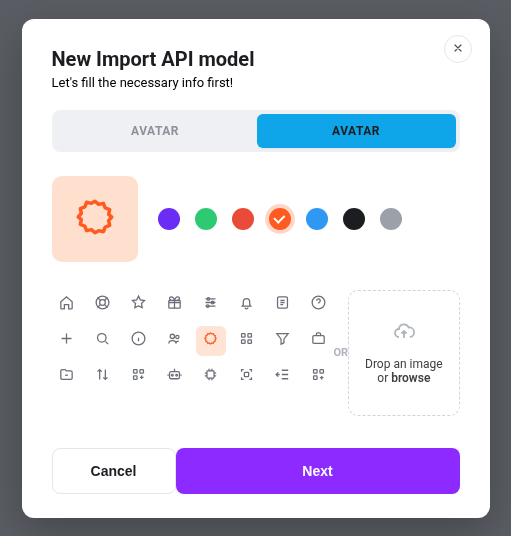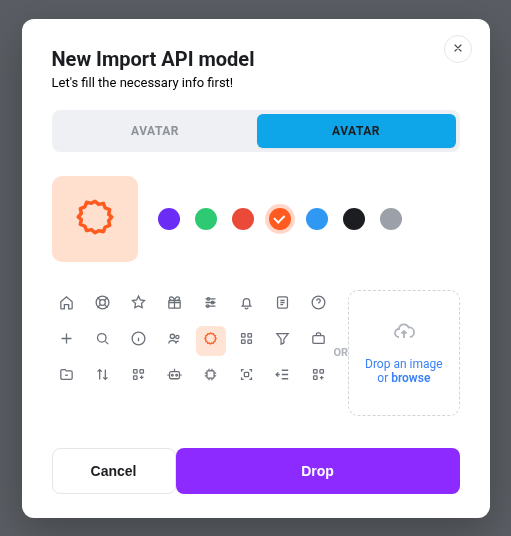--- a/index.html
+++ b/index.html
@@ -150,21 +150,21 @@
   }
   .dropzone {
     flex: 1;
     min-height: 126px;
     border: 1px dashed #cfd3db;
     border-radius: 10px;
     display: flex;
     flex-direction: column;
     align-items: center;
     justify-content: center;
-    color: #3b82f6;
+    color: #404040;
     font-size: 12px;
     text-align: left;
     padding: 10px;
     cursor: pointer;
   }
   .dropzone svg { width: 24px; height: 24px; stroke: #b0b4bc; margin-bottom: 10px; }
   .dropzone .browse { font-weight: 600; margin-top: 32px; }
   .footer {
     display: flex;
     margin-top: 32px;
@@ -399,16 +399,16 @@
       </span>
       <div>Drop an image</div>
       <div>
         <span>or </span><span class="browse">browse</span>
       </div>
     </div>
   </div>
 
   <div class="footer">
     <button class="btn btn-cancel">Cancel</button>
-    <button class="btn btn-next">Drop</button>
+    <button class="btn btn-next">Next</button>
   </div>
 
 </div>
 
 </body></html>

